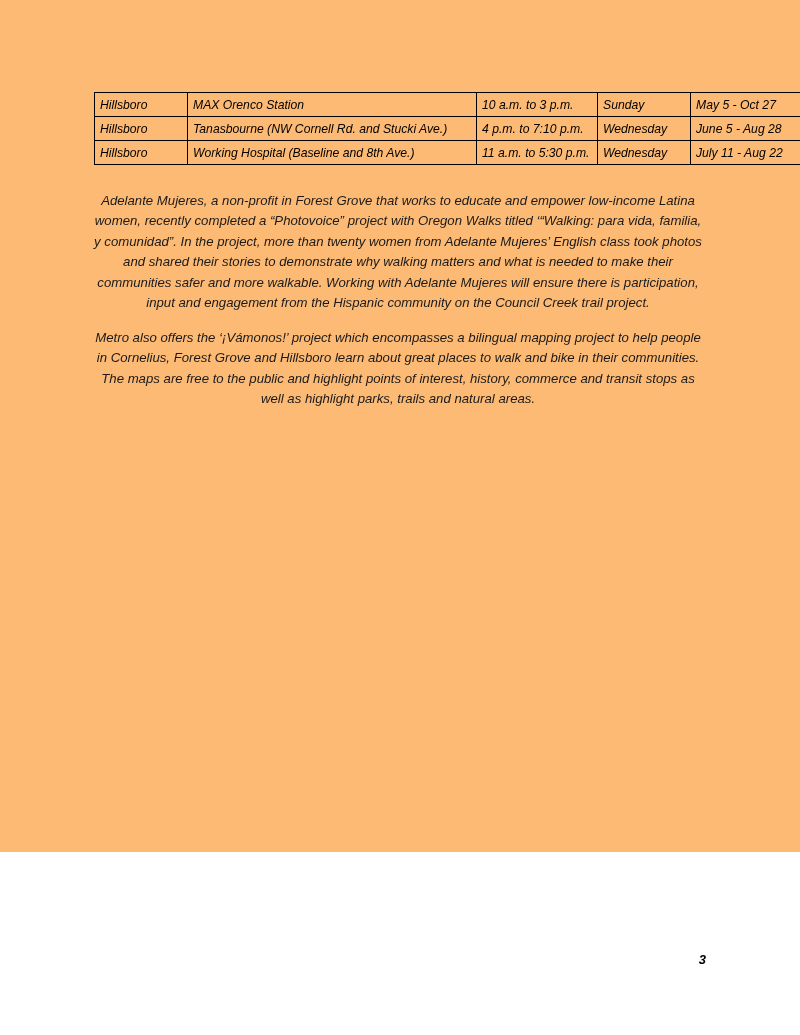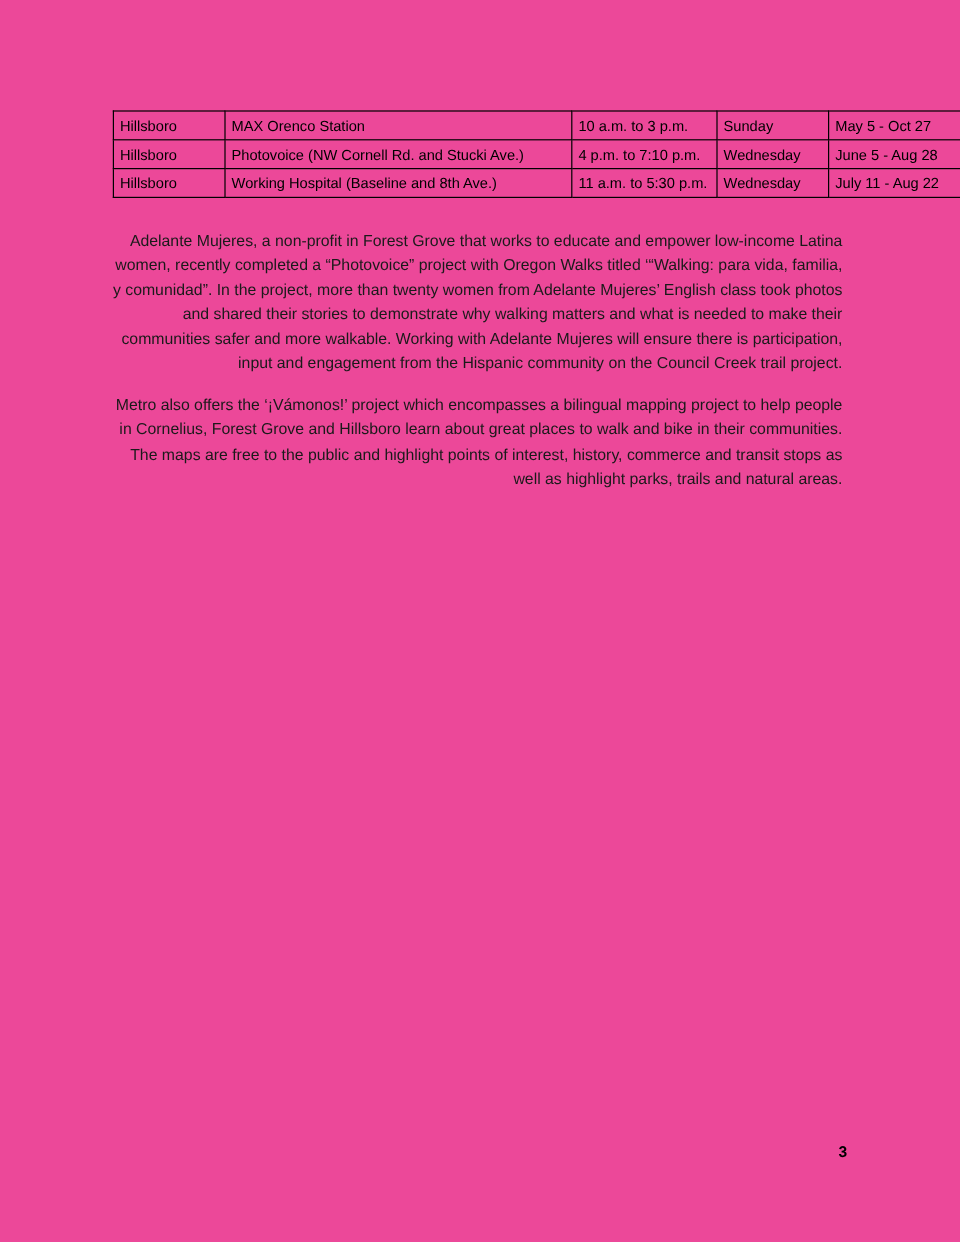--- a/index.html
+++ b/index.html
@@ -11,22 +11,23 @@
     width: 800px;
     height: 1035px;
     font-family: "Liberation Sans", sans-serif;
     color: #000000;
     position: relative;
     overflow: hidden;
   }
   .page {
     position: relative;
     width: 800px;
-    height: 1035px;
-    background: #ec4899;
+    height: 852px;
+    background: #fdba74;
+    font-style: italic;
   }
   .content {
     position: absolute;
     left: 94px;
     top: 92px;
     width: 612px;
   }
   table.schedule {
     border-collapse: collapse;
     table-layout: fixed;
@@ -45,21 +46,21 @@
   table.schedule tr td.c2 { width: 110px; }
   table.schedule tr td.c3 { width: 82px; }
   table.schedule tr td.c4 { width: 110px; }
 
   .body-text {
     margin-top: 26px;
     font-size: 13.2px;
     line-height: 1.55;
     color: #1a1a1a;
     width: 608px;
-    text-align: right;
+    text-align: center;
   }
   .body-text p {
     margin: 0 0 14px 0;
   }
   .page-number {
     position: absolute;
     left: 0;
     top: 952px;
     width: 706px;
     text-align: right;
@@ -78,21 +79,21 @@
       <tbody>
         <tr>
           <td class="c0">Hillsboro</td>
           <td class="c1">MAX Orenco Station</td>
           <td class="c2">10 a.m. to 3 p.m.</td>
           <td class="c3">Sunday</td>
           <td class="c4">May 5 - Oct 27</td>
         </tr>
         <tr>
           <td class="c0">Hillsboro</td>
-          <td class="c1">Photovoice (NW Cornell Rd. and Stucki Ave.)</td>
+          <td class="c1">Tanasbourne (NW Cornell Rd. and Stucki Ave.)</td>
           <td class="c2">4 p.m. to 7:10 p.m.</td>
           <td class="c3">Wednesday</td>
           <td class="c4">June 5 - Aug 28</td>
         </tr>
         <tr>
           <td class="c0">Hillsboro</td>
           <td class="c1">Working Hospital (Baseline and 8th Ave.)</td>
           <td class="c2">11 a.m. to 5:30 p.m.</td>
           <td class="c3">Wednesday</td>
           <td class="c4">July 11 - Aug 22</td>

